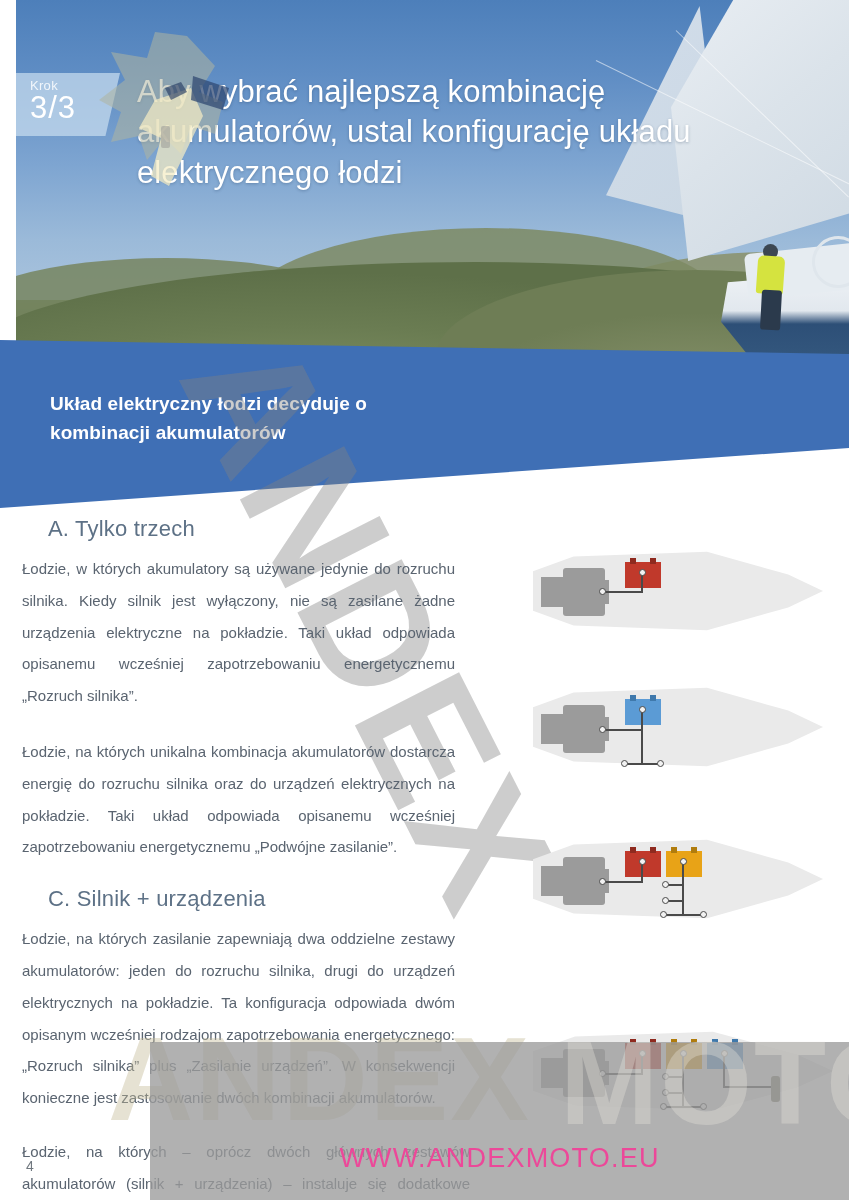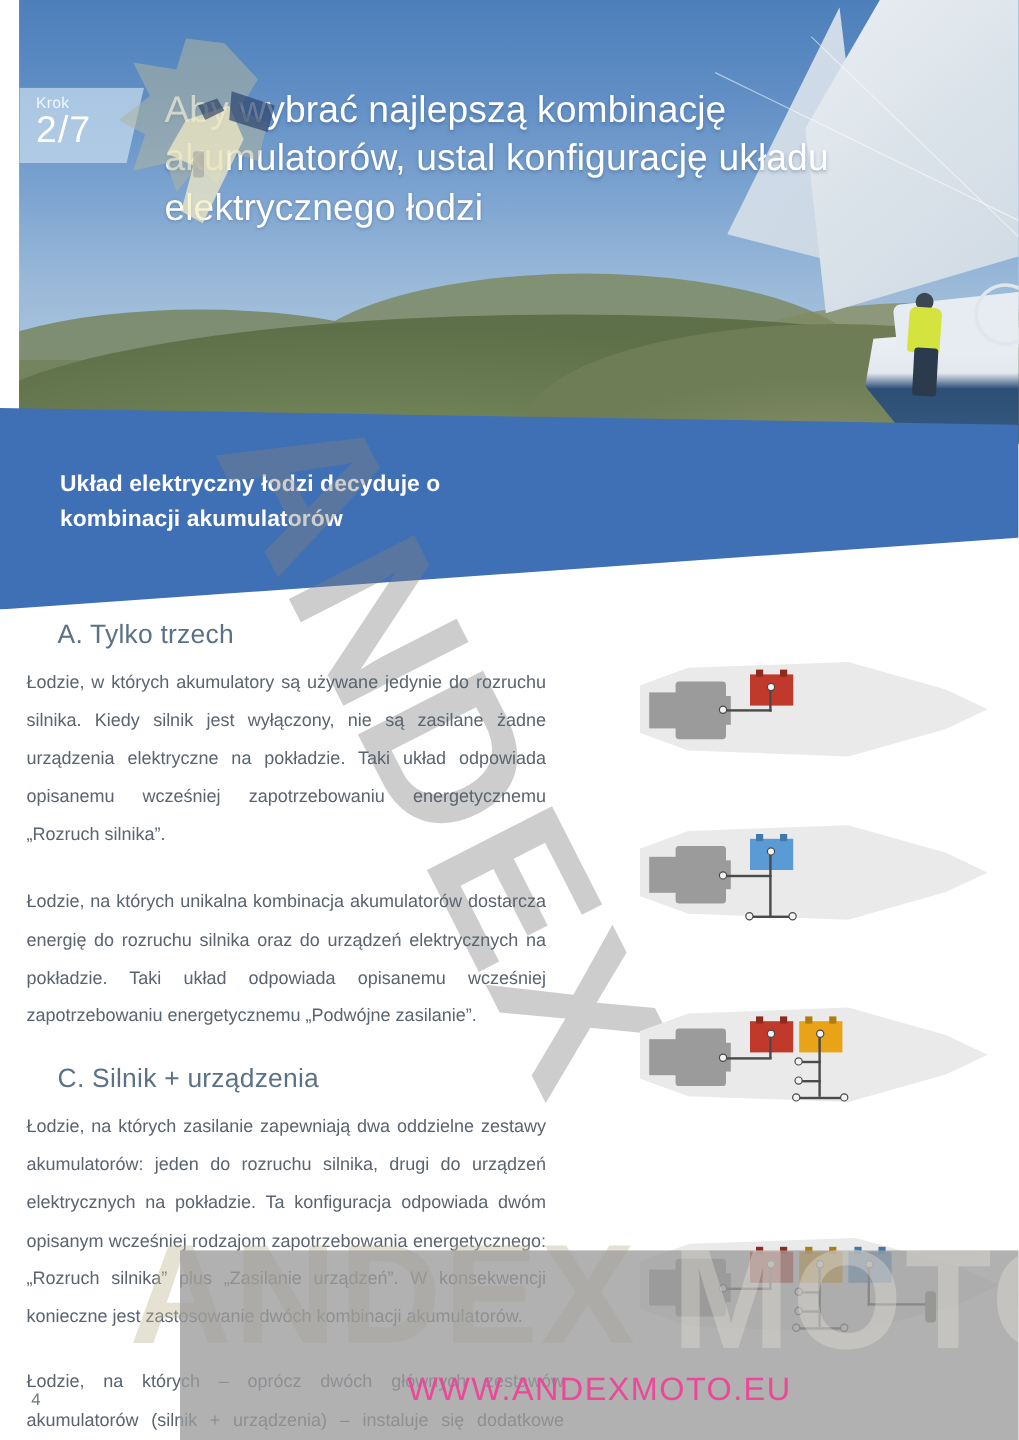--- a/index.html
+++ b/index.html
@@ -206,21 +206,21 @@
       <div class="wheel"></div>
       <div class="sailorp">
         <div class="head"></div>
           <div class="torso"></div>
           <div class="legs"></div>
       </div>
     </div>
 
     <div class="krok-badge">
       <div class="krok-label">Krok</div>
-      <div class="krok-num">2/7</div>
+      <div class="krok-num">3/3</div>
     </div>
 
     <h1 class="hero-title">Aby wybrać najlepszą kombinację akumulatorów, ustal konfigurację układu elektrycznego łodzi</h1>
   </div>
 
   <div class="blue-band"></div>
   <div class="band-text">Układ elektryczny łodzi decyduje o kombinacji akumulatorów</div>
 
   <div class="watermark">
     <div class="wm-text">ANDEX</div>

